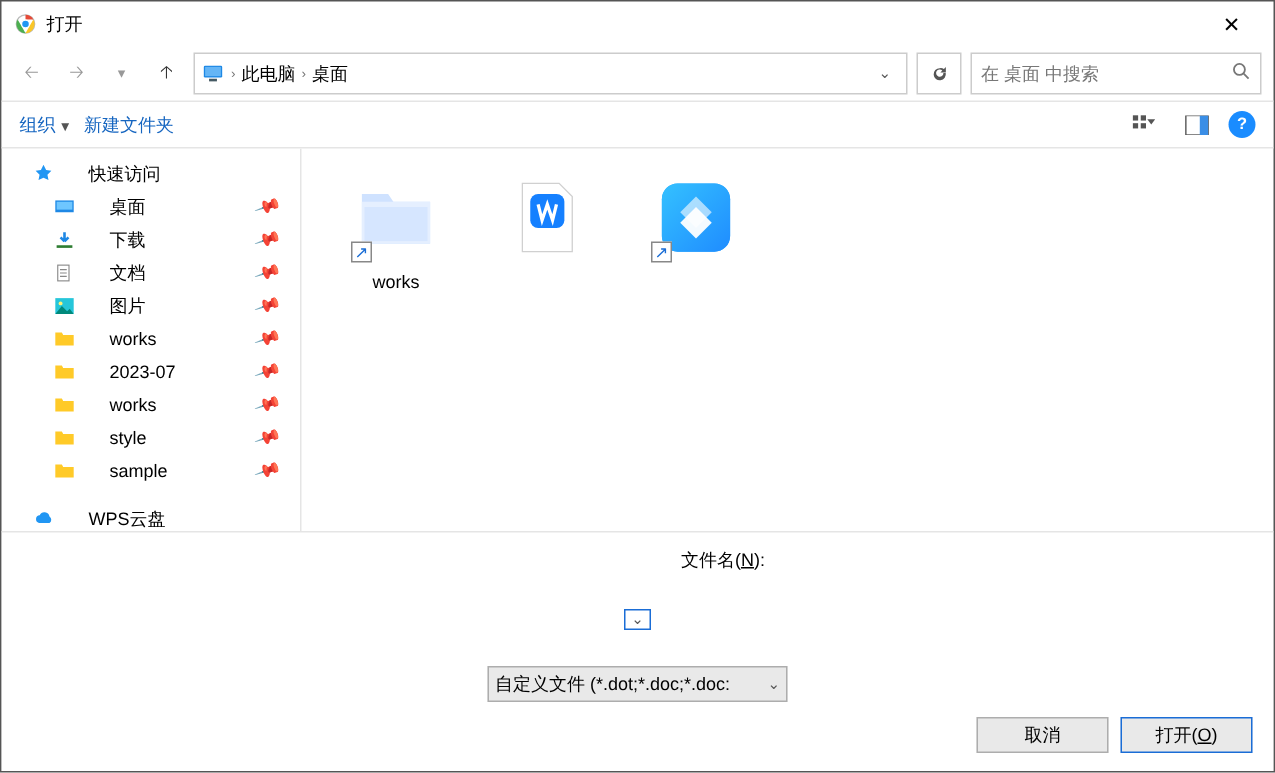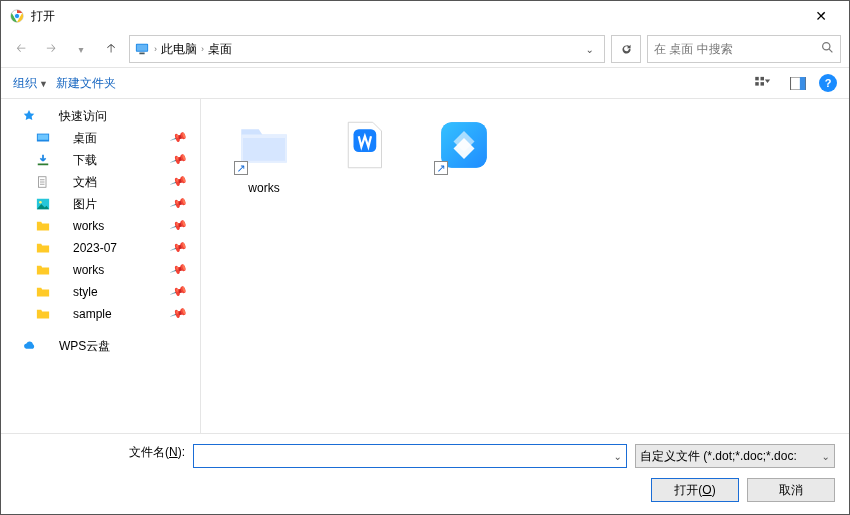--- a/index.html
+++ b/index.html
@@ -28,21 +28,21 @@
   .side .item.child { padding-left: 34px; }
   .side .item .pin { margin-left: auto; margin-right: 14px; color: #7a7a7a; font-size: 12px; transform: rotate(25deg); }
   .side .gap { height: 10px; }
   .ic { width: 16px; height: 16px; display: inline-flex; align-items: center; justify-content: center; }
   .content { flex: 1; padding: 14px 18px; display: flex; align-items: flex-start; gap: 10px; }
   .file { width: 90px; display: flex; flex-direction: column; align-items: center; text-align: center; cursor: default; }
   .file .thumb { width: 64px; height: 64px; display: flex; align-items: center; justify-content: center; position: relative; }
   .file .label { margin-top: 4px; line-height: 1.25; word-break: break-all; }
   .shortcut { position: absolute; left: 2px; bottom: 2px; width: 14px; height: 14px; background: #fff; border: 1px solid #888; display: flex; align-items: center; justify-content: center; font-size: 11px; color: #1a6dd6; }
   .footer { border-top: 1px solid #e5e5e5; padding: 10px 14px 12px; background: #fff; }
-  .row1 { display: flex; gap: 8px; margin-bottom: 10px; }
+  .row1 { display: flex; align-items: center; gap: 24px; margin-bottom: 10px; flex-direction: column; }
   .row1 .lbl { width: 170px; text-align: right; }
   .row1 .lbl u { text-decoration: underline; }
   .row1 .fname { flex: 1; height: 24px; border: 1px solid #1a6dd6; display: flex; align-items: center; padding: 0 4px; }
   .row1 .fname .dd2 { margin-left: auto; color: #555; font-size: 10px; }
   .filter { width: 200px; height: 24px; border: 1px solid #adadad; background: #e9e9e9; display: flex; align-items: center; padding: 0 4px; }
   .filter .dd2 { margin-left: auto; color: #555; font-size: 10px; }
   .row2 { display: flex; justify-content: flex-end; gap: 8px; }
   .btn { width: 88px; height: 24px; border: 1px solid #adadad; background: #e9e9e9; display: flex; align-items: center; justify-content: center; cursor: default; }
   .btn.primary { border-color: #1a6dd6; }
 </style>
@@ -281,20 +281,20 @@
     <div class="fname">
       <span></span>
       <span class="dd2">⌄</span>
     </div>
     <div class="filter">
       <span style="overflow:hidden;white-space:nowrap;">自定义文件 (*.dot;*.doc;*.doc:</span>
       <span class="dd2">⌄</span>
     </div>
   </div>
   <div class="row2">
+    <div class="btn">取消</div>
     <div class="btn primary">
       <span>打开(</span>
         <u>O</u>
         <span>)</span>
     </div>
-    <div class="btn">取消</div>
   </div>
 </div>
 
 </body></html>

